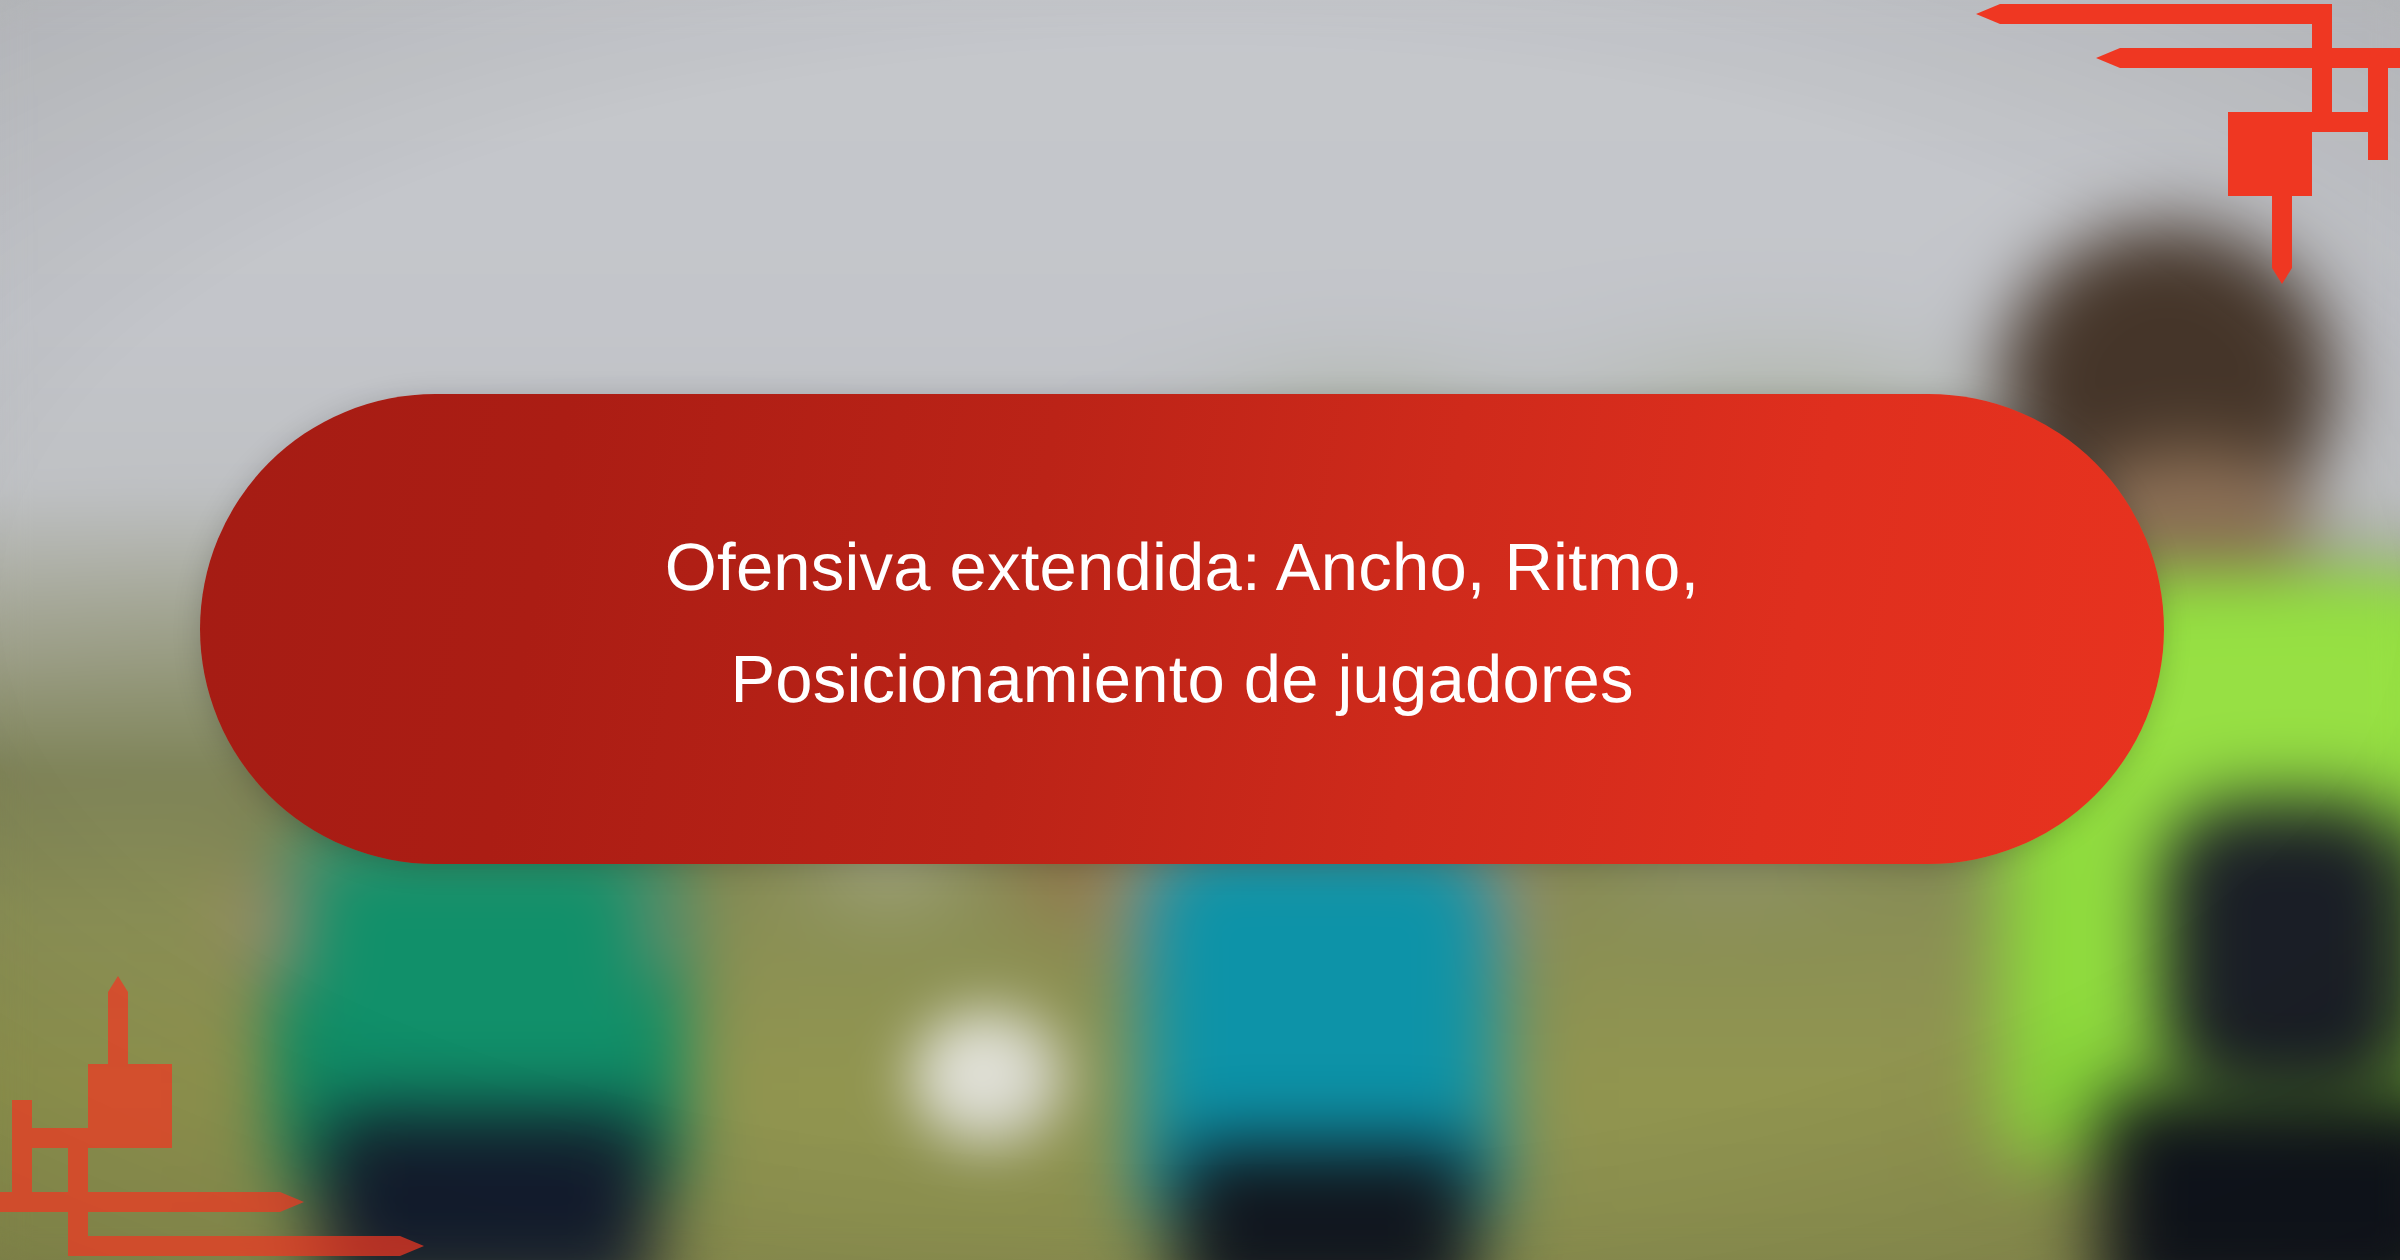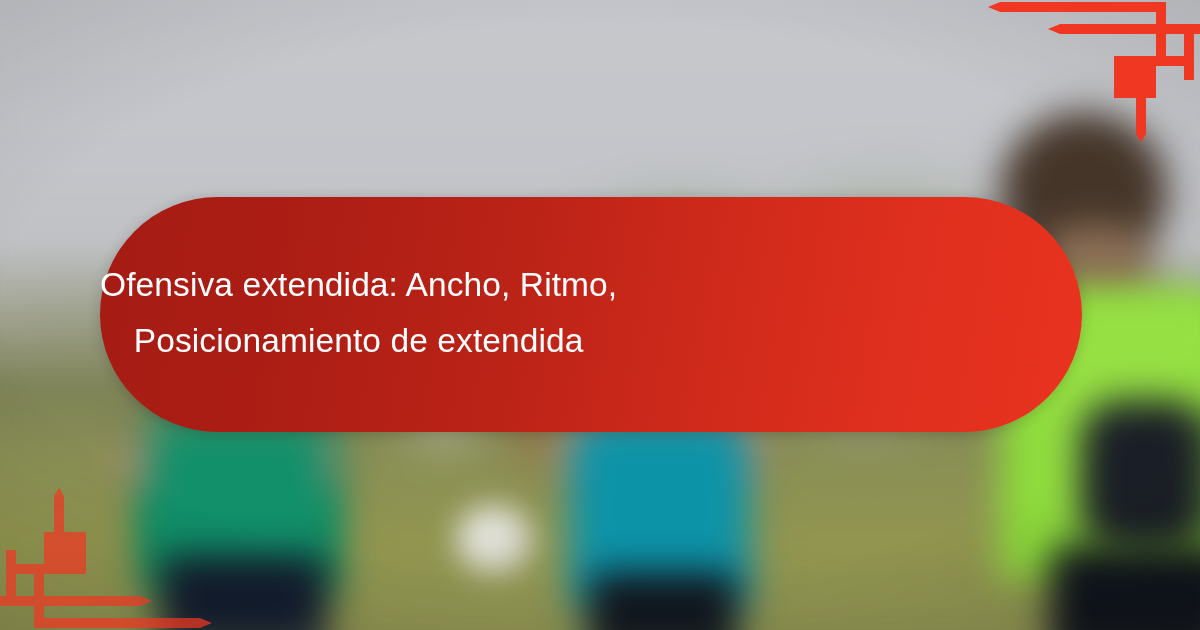--- a/index.html
+++ b/index.html
@@ -139,20 +139,21 @@
     border-radius: 118px;
     background: linear-gradient(100deg,
         #a51c14 0%,
         #ab1d14 18%,
         #bb2317 42%,
         #cf2a1b 62%,
         #df2f1e 80%,
         #e8331f 100%);
     display: flex;
     align-items: center;
+    justify-content: center;
     box-shadow: 0 2px 14px rgba(0,0,0,.18);
   }
   #banner-text {
     color: #ffffff;
     font-size: 33.5px;
     line-height: 56px;
     text-align: center;
     font-weight: 400;
     letter-spacing: .1px;
     max-width: 720px;
@@ -225,17 +226,17 @@
         <rect x="134" y="56" width="70" height="10"></rect>
         <path d="M134 56 L176 56 L176 98 L134 98 Z M144 66 L166 66 L166 88 L144 88 Z"></path>
         <path d="M156 66 L166 66 L166 134 L161 142 L156 134 Z"></path>
       </g>
     </svg>
   </div>
 
   <div id="banner">
     <div id="banner-text">
       <span class="ln">Ofensiva extendida: Ancho, Ritmo,</span>
-      <span class="ln">Posicionamiento de extendida</span>
+      <span class="ln">Posicionamiento de jugadores</span>
     </div>
   </div>
 
 </div>
 
 </body></html>

